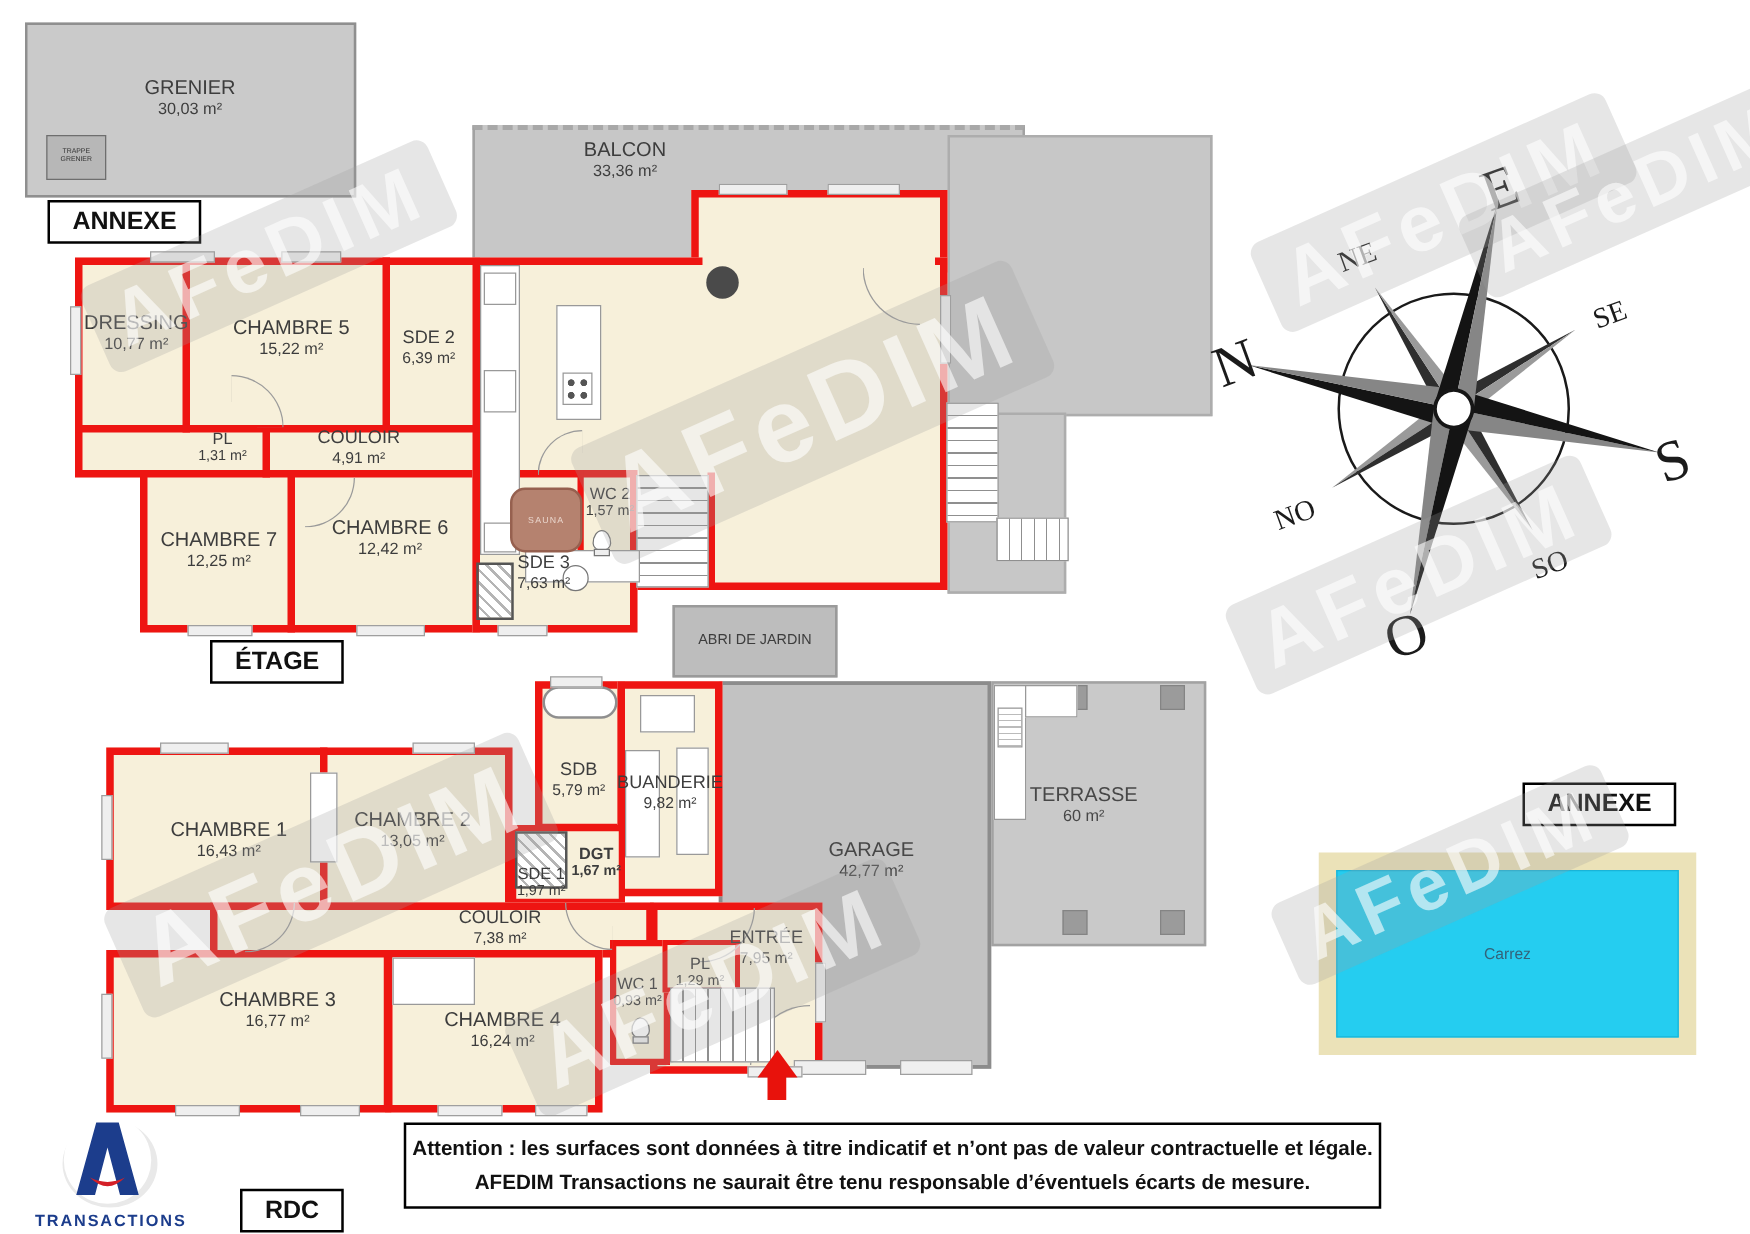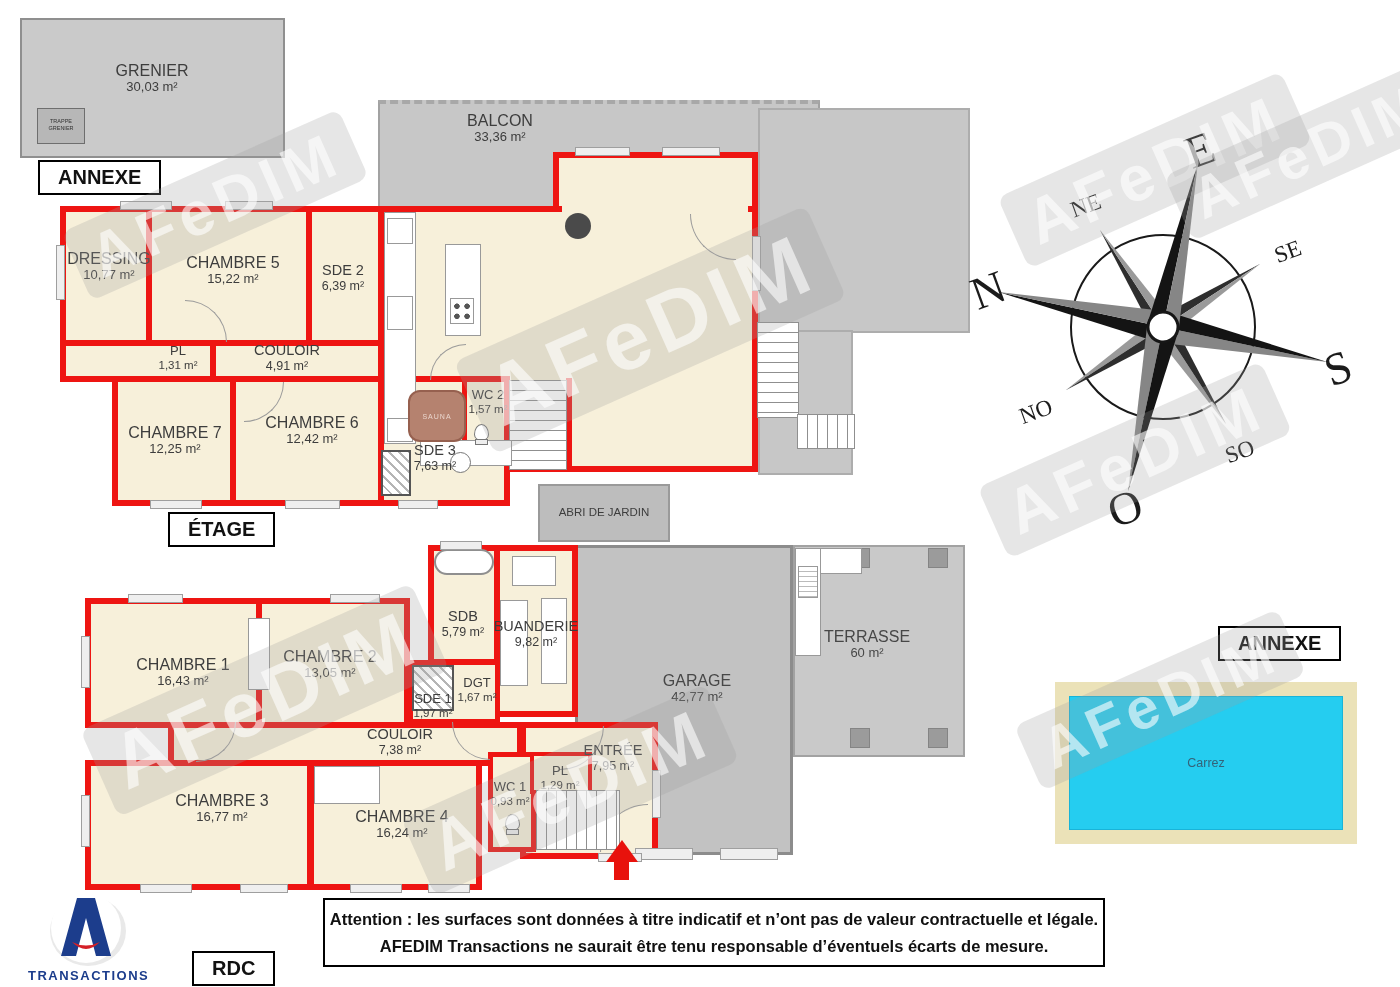--- a/index.html
+++ b/index.html
@@ -255,21 +255,21 @@
       <span class="ar">5,79 m²</span>
     </div>
   <div class="rlabel md" style="left:478px;top:618px;width:116px;">
     <span class="nm">BUANDERIE</span>
       <span class="ar">9,82 m²</span>
     </div>
   <div class="rlabel sm" style="left:398px;top:692px;width:70px;">
     <span class="nm">SDE 1</span>
       <span class="ar">1,97 m²</span>
     </div>
-  <div class="rlabel sm" style="left:447px;top:676px;width:60px;">
+  <div class="rlabel sm" style="left:447px;top:676px;width:60px;font-weight:bold;">
     <span class="nm">DGT</span>
       <span class="ar">1,67 m²</span>
     </div>
   <div class="rlabel md" style="left:330px;top:726px;width:140px;">
     <span class="nm">COULOIR</span>
       <span class="ar">7,38 m²</span>
     </div>
   <div class="rlabel md" style="left:548px;top:742px;width:130px;">
     <span class="nm">ENTRÉE</span>
       <span class="ar">7,95 m²</span>

